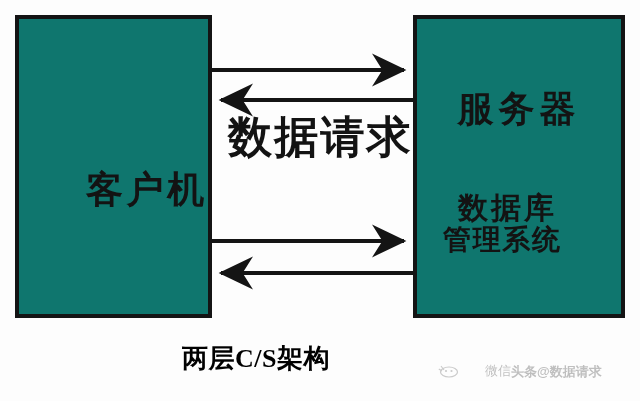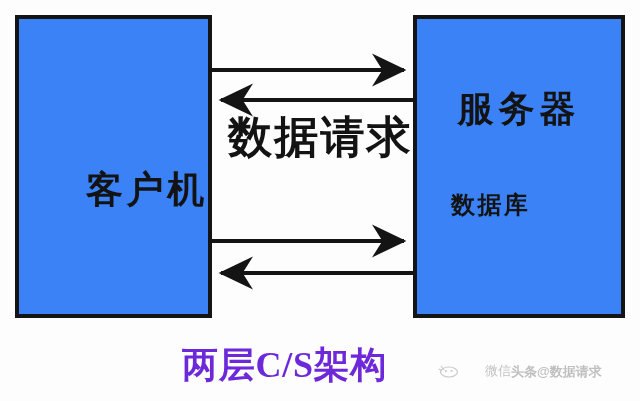--- a/index.html
+++ b/index.html
@@ -12,21 +12,21 @@
     width: 640px;
     height: 401px;
     background: #fdfdfd;
     overflow: hidden;
     font-family: "Liberation Serif", "DejaVu Serif", serif;
   }
 
   
   .node-box {
     position: absolute;
-    background: #3b82f6;
+    background: #0f766e;
     border: 4px solid #141414;
     box-sizing: border-box;
   }
   #client-box  { left: 15px;  top: 15px;  width: 197px; height: 303px; }
   #server-box  { left: 413px; top: 15px;  width: 212px; height: 303px; }
 
   
   .cjk-label {
     position: absolute;
     color: #131313;
@@ -44,23 +44,23 @@
     padding-left: 28px;
   }
   #server-label {
     left: 0; right: 0;
     top: 72px;
     text-align: center;
     font-size: 36px;
     letter-spacing: 0.14em;
   }
   #dbms-line1 {
-    left: 34px;
+    left: 41px;
     top: 174px;
-    font-size: 24px;
+    font-size: 30px;
     letter-spacing: 0.10em;
   }
   #dbms-line2 {
     left: 26px;
     top: 207px;
     font-size: 28px;
     letter-spacing: 0.06em;
   }
 
   
@@ -84,23 +84,23 @@
     letter-spacing: 0.05em;
     white-space: nowrap;
     font-family: "Liberation Serif", "DejaVu Serif", serif;
   }
 
   
   #diagram-title {
     position: absolute;
     left: 182px;
     top: 341px;
-    font-size: 36px;
+    font-size: 26px;
     font-weight: 700;
-    color: #6d28d9;
+    color: #000000;
     letter-spacing: 0.02em;
     white-space: nowrap;
     font-family: "Liberation Serif", "DejaVu Serif", serif;
   }
 
   
   #watermark {
     position: absolute;
     left: 438px;
     top: 362px;
@@ -150,20 +150,21 @@
     <line x1="413" y1="273" x2="221" y2="273" stroke="#141414" stroke-width="4" marker-end="url(#arrow-left)"></line>
   </svg>
 
   <div id="client-box" class="node-box">
     <div id="client-label" class="cjk-label">客户机</div>
   </div>
 
   <div id="server-box" class="node-box">
     <div id="server-label" class="cjk-label">服务器</div>
     <div id="dbms-line1" class="cjk-label">数据库</div>
+    <div id="dbms-line2" class="cjk-label">管理系统</div>
   </div>
 
   <div id="flow-caption">数据请求</div>
 
   <div id="diagram-title">两层C/S架构</div>
 
   <div id="watermark">
     <span id="watermark-logo">
       <svg width="22" height="16" viewBox="0 0 22 16" xmlns="http://www.w3.org/2000/svg">
         <ellipse cx="11" cy="10" rx="8.5" ry="5" fill="none" stroke="#6a6a6a" stroke-width="1.2"></ellipse>

